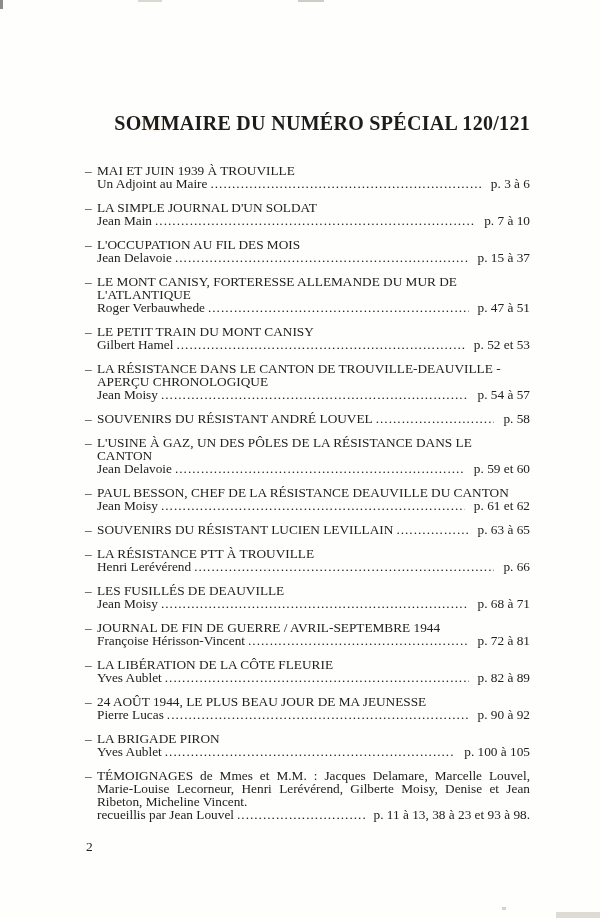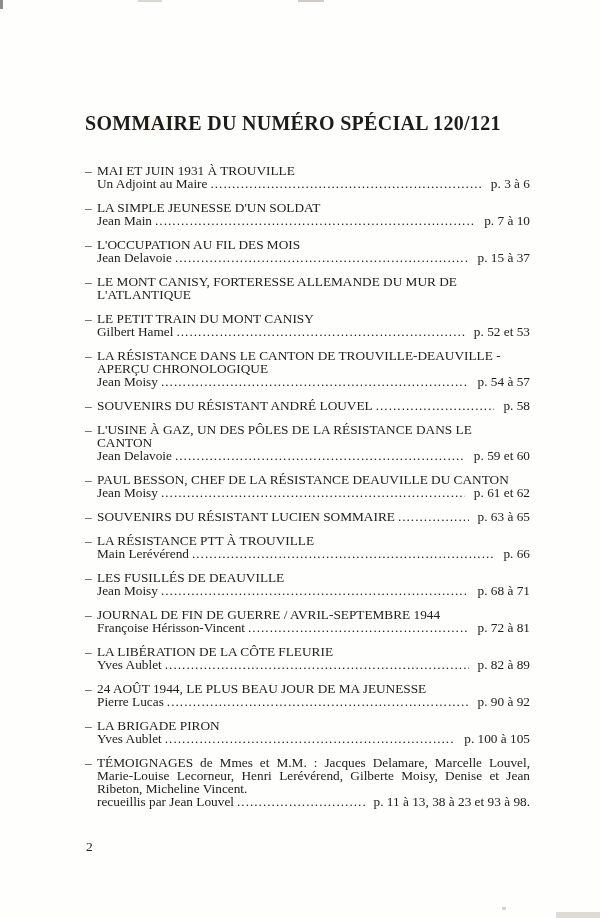--- a/index.html
+++ b/index.html
@@ -15,21 +15,21 @@
     position: absolute; inset: 0;
     background: #fefefc;
   }
   .content {
     position: absolute;
     left: 85px; top: 112px; width: 445px;
   }
   .doc-title {
     font-size: 20px;
     font-weight: bold;
-    text-align: left;
+    text-align: right;
     letter-spacing: 0.3px;
     margin: 0 0 29px 0;
     white-space: nowrap;
     color: #1d1c1b;
   }
   .toc-list { display: block; }
   .entry {
     position: relative;
     padding-left: 12px;
     margin-bottom: 11px;
@@ -83,34 +83,34 @@
   <div class="artifact art-top-2"></div>
   <div class="artifact art-smudge"></div>
   <div class="artifact art-bottom-1"></div>
   <div class="artifact art-bottom-2"></div>
 
   <div class="content">
     <h1 class="doc-title">SOMMAIRE DU NUMÉRO SPÉCIAL 120/121</h1>
     <div class="toc-list">
   <div class="entry">
     <div class="entry-title">
-      <span class="bullet">– </span><span class="title-text">MAI ET JUIN 1931 À TROUVILLE</span>
+      <span class="bullet">– </span><span class="title-text">MAI ET JUIN 1939 À TROUVILLE</span>
       
       
     </div>
     <div class="entry-ref">
       <span class="author">Un Adjoint au Maire</span>
       <span class="dots"></span>
       <span class="pages">p. 3 à 6</span>
     </div>
   </div>
 
   <div class="entry">
     <div class="entry-title">
-      <span class="bullet">– </span><span class="title-text">LA SIMPLE JEUNESSE D'UN SOLDAT</span>
+      <span class="bullet">– </span><span class="title-text">LA SIMPLE JOURNAL D'UN SOLDAT</span>
       
       
     </div>
     <div class="entry-ref">
       <span class="author">Jean Main</span>
       <span class="dots"></span>
       <span class="pages">p. 7 à 10</span>
     </div>
   </div>
 
@@ -125,20 +125,25 @@
       <span class="dots"></span>
       <span class="pages">p. 15 à 37</span>
     </div>
   </div>
 
   <div class="entry">
     <div class="entry-title">
       <span class="bullet">– </span><span class="title-text">LE MONT CANISY, FORTERESSE ALLEMANDE DU MUR DE L'ATLANTIQUE</span>
       
       
+    </div>
+    <div class="entry-ref">
+      <span class="author">Roger Verbauwhede</span>
+      <span class="dots"></span>
+      <span class="pages">p. 47 à 51</span>
     </div>
   </div>
 
   <div class="entry">
     <div class="entry-title">
       <span class="bullet">– </span><span class="title-text">LE PETIT TRAIN DU MONT CANISY</span>
       
       
     </div>
     <div class="entry-ref">
@@ -193,35 +198,35 @@
     <div class="entry-ref">
       <span class="author">Jean Moisy</span>
       <span class="dots"></span>
       <span class="pages">p. 61 et 62</span>
     </div>
   </div>
 
   <div class="entry">
     <div class="entry-title leader-row">
       <span class="bullet">– </span>
-            <span class="title-text">SOUVENIRS DU RÉSISTANT LUCIEN SOMMAIRE</span>
+            <span class="title-text">SOUVENIRS DU RÉSISTANT LUCIEN LEVILLAIN</span>
       <span class="dots"></span>
       <span class="pages">p. 63 à 65</span>
     </div>
 
   </div>
 
   <div class="entry">
     <div class="entry-title">
       <span class="bullet">– </span><span class="title-text">LA RÉSISTANCE PTT À TROUVILLE</span>
       
       
     </div>
     <div class="entry-ref">
-      <span class="author">Main Lerévérend</span>
+      <span class="author">Henri Lerévérend</span>
       <span class="dots"></span>
       <span class="pages">p. 66</span>
     </div>
   </div>
 
   <div class="entry">
     <div class="entry-title">
       <span class="bullet">– </span><span class="title-text">LES FUSILLÉS DE DEAUVILLE</span>
       
       

